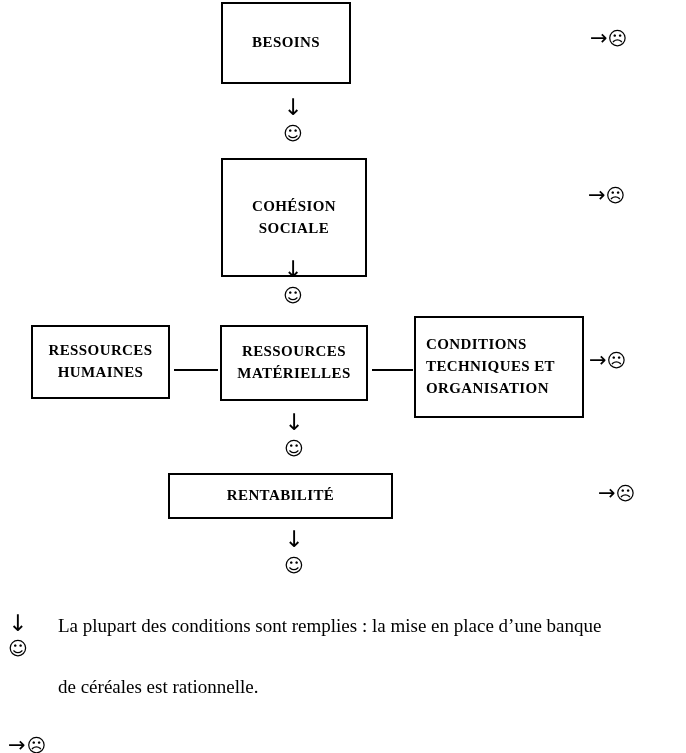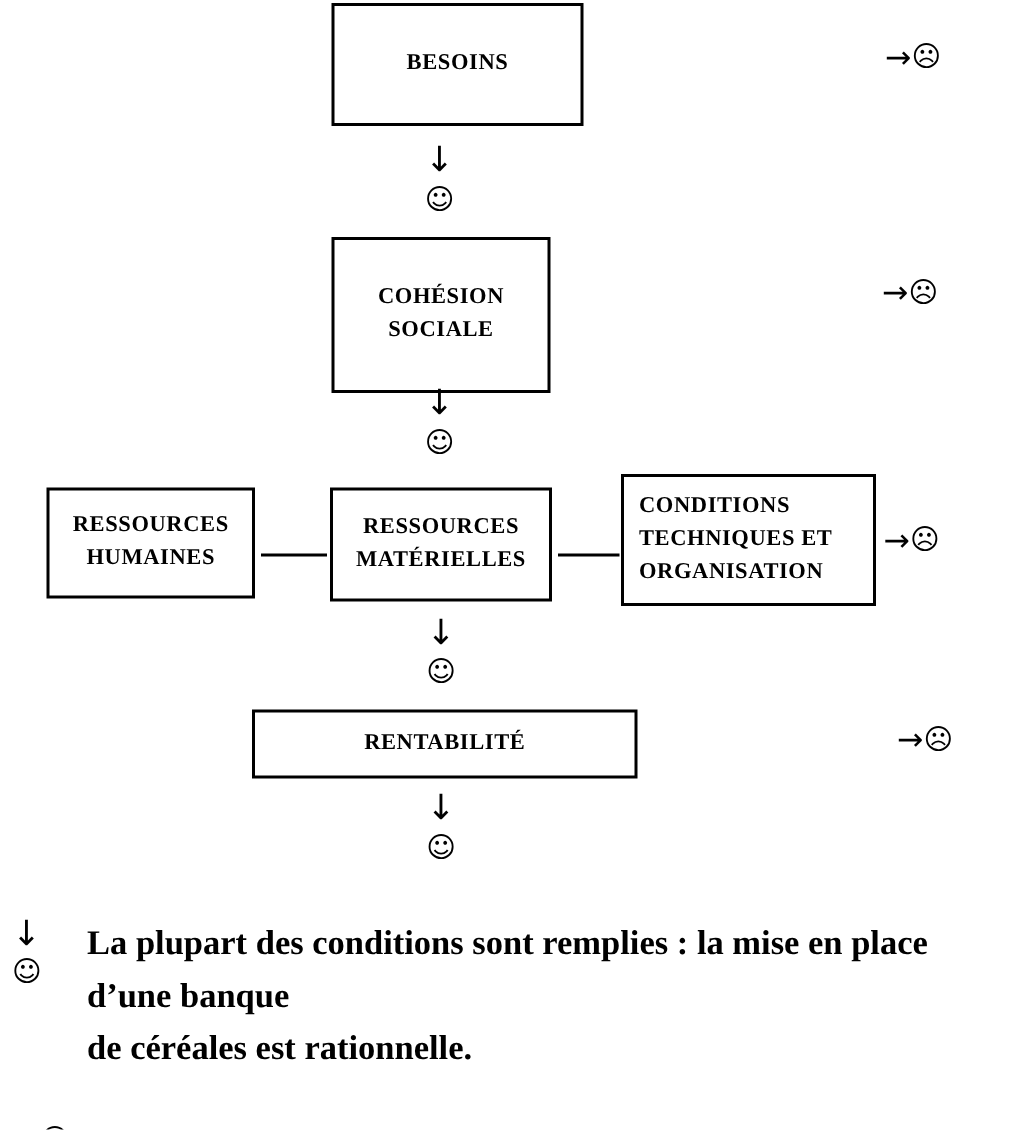--- a/index.html
+++ b/index.html
@@ -109,48 +109,47 @@
   }
   .legend-key.inline {
     flex-direction: row;
     align-items: center;
   }
   .legend-key .glyph-face { margin-top: 4px; }
   .legend-key.inline .glyph-face { margin-top: 0; margin-left: 1px; }
   .legend-text {
     flex: 1;
     font-family: "Liberation Serif", serif;
-    font-size: 23px;
+    font-size: 19px;
     line-height: 1.52;
     padding-right: 22px;
-    font-weight: bold;
   }
   .legend-text .l1 { display: block; }
-  .legend-text .l2 { display: block; }
+  .legend-text .l2 { display: block; margin-top: 32px; }
 </style>
 </head>
 <body>
 
 <div class="canvas">
 
-  <div class="node" style="left:221px; top:2px; width:168px; height:82px;">
+  <div class="node" style="left:221px; top:2px; width:130px; height:82px;">
     <span class="label">BESOINS</span>
   </div>
 
   <div class="marker" style="left:590px; top:28px;">
     <span class="glyph-arrow-right">→</span>
     <span class="glyph-face">☹</span>
   </div>
 
   <div class="marker-vert" style="left:280px; top:96px; width:26px;">
     <span class="glyph-arrow-down">↓</span>
     <span class="glyph-face">☺</span>
   </div>
 
-  <div class="node" style="left:221px; top:158px; width:146px; height:104px;">
+  <div class="node" style="left:221px; top:158px; width:146px; height:119px;">
     <span class="label">COHÉSION
 SOCIALE</span>
   </div>
 
   <div class="marker" style="left:588px; top:185px;">
     <span class="glyph-arrow-right">→</span>
     <span class="glyph-face">☹</span>
   </div>
 
   <div class="marker-vert" style="left:280px; top:258px; width:26px;">
@@ -165,37 +164,37 @@
 
   <div class="hline" style="left:174px; top:369px; width:44px;"></div>
 
   <div class="node" style="left:220px; top:325px; width:148px; height:76px;">
     <span class="label">RESSOURCES
 MATÉRIELLES</span>
   </div>
 
   <div class="hline" style="left:372px; top:369px; width:41px;"></div>
 
-  <div class="node align-left" style="left:414px; top:316px; width:170px; height:88px;">
+  <div class="node align-left" style="left:414px; top:316px; width:170px; height:102px;">
     <span class="label">CONDITIONS
 TECHNIQUES ET
 ORGANISATION</span>
   </div>
 
   <div class="marker" style="left:589px; top:350px;">
     <span class="glyph-arrow-right">→</span>
     <span class="glyph-face">☹</span>
   </div>
 
   <div class="marker-vert" style="left:281px; top:411px; width:26px;">
     <span class="glyph-arrow-down">↓</span>
     <span class="glyph-face">☺</span>
   </div>
 
-  <div class="node" style="left:168px; top:473px; width:257px; height:46px;">
+  <div class="node" style="left:168px; top:473px; width:225px; height:46px;">
     <span class="label">RENTABILITÉ</span>
   </div>
 
   <div class="marker" style="left:598px; top:483px;">
     <span class="glyph-arrow-right">→</span>
     <span class="glyph-face">☹</span>
   </div>
 
   <div class="marker-vert" style="left:281px; top:528px; width:26px;">
     <span class="glyph-arrow-down">↓</span>

